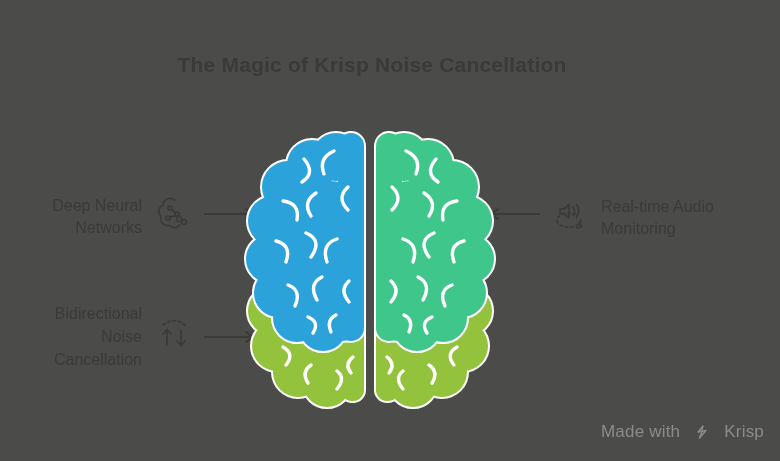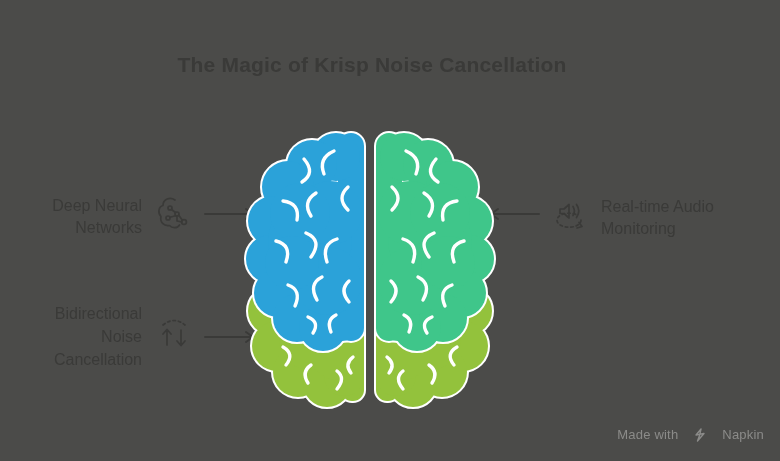--- a/index.html
+++ b/index.html
@@ -17,21 +17,21 @@
   }
   .label.right-align { text-align:right; }
   .label.left-align  { text-align:left; }
   .icon  { position:absolute; }
   .arrow { position:absolute; }
   .brain { position:absolute; left:250px; top:121px; width:240px; height:290px; overflow:visible; }
   .sulci { fill:none; stroke-width:3.4; stroke-linecap:round; }
   .watermark {
     position:absolute; right:16px; bottom:19px;
     display:flex; align-items:center; gap:16px;
-    font-size:13px; letter-spacing:.2px; cursor:pointer;
+    font-size:17px; letter-spacing:.2px; cursor:pointer;
   }
   .watermark .brand { font-weight:400; }
   svg { display:block; }
 </style>
 </head>
 <body>
 
 <div class="canvas" style="background-color: rgb(75, 75, 73); color: rgb(58, 58, 56);">
 
   <div class="title" style="color: rgb(58, 58, 56);">The Magic of Krisp Noise Cancellation</div>
@@ -163,16 +163,16 @@
     </g>
   </svg>
 
   <div class="watermark" style="color: rgb(139, 139, 137);">
     <span>Made with</span>
     <span>
       <svg width="12" height="14" viewBox="0 0 12 14" fill="none" stroke="currentColor" stroke-width="1.4" stroke-linecap="round" stroke-linejoin="round">
         <path d="M7 1 L2 7 L6 6.2 L3.5 13 L10 5.5 L5.8 6.3 Z"></path>
       </svg>
     </span>
-    <span class="brand">Napkin</span>
+    <span class="brand">Krisp</span>
   </div>
 
 </div>
 
 </body></html>

